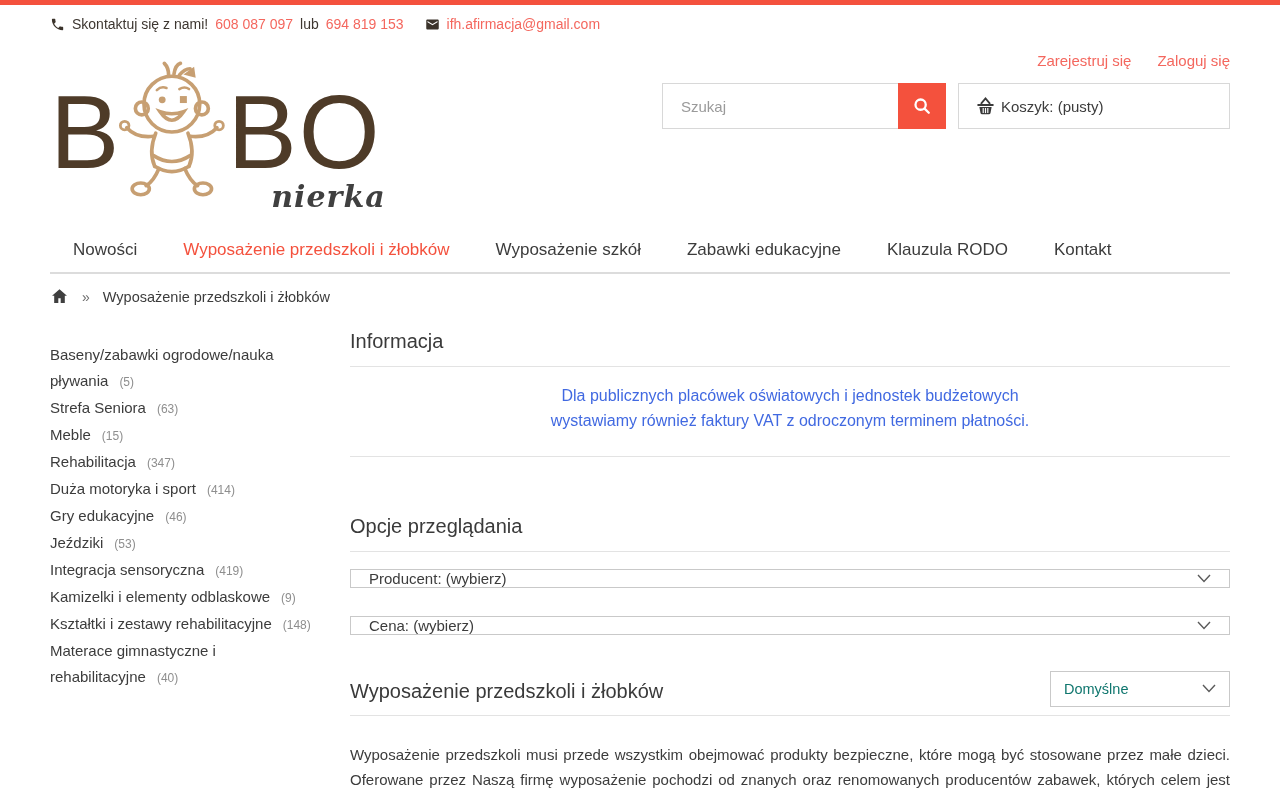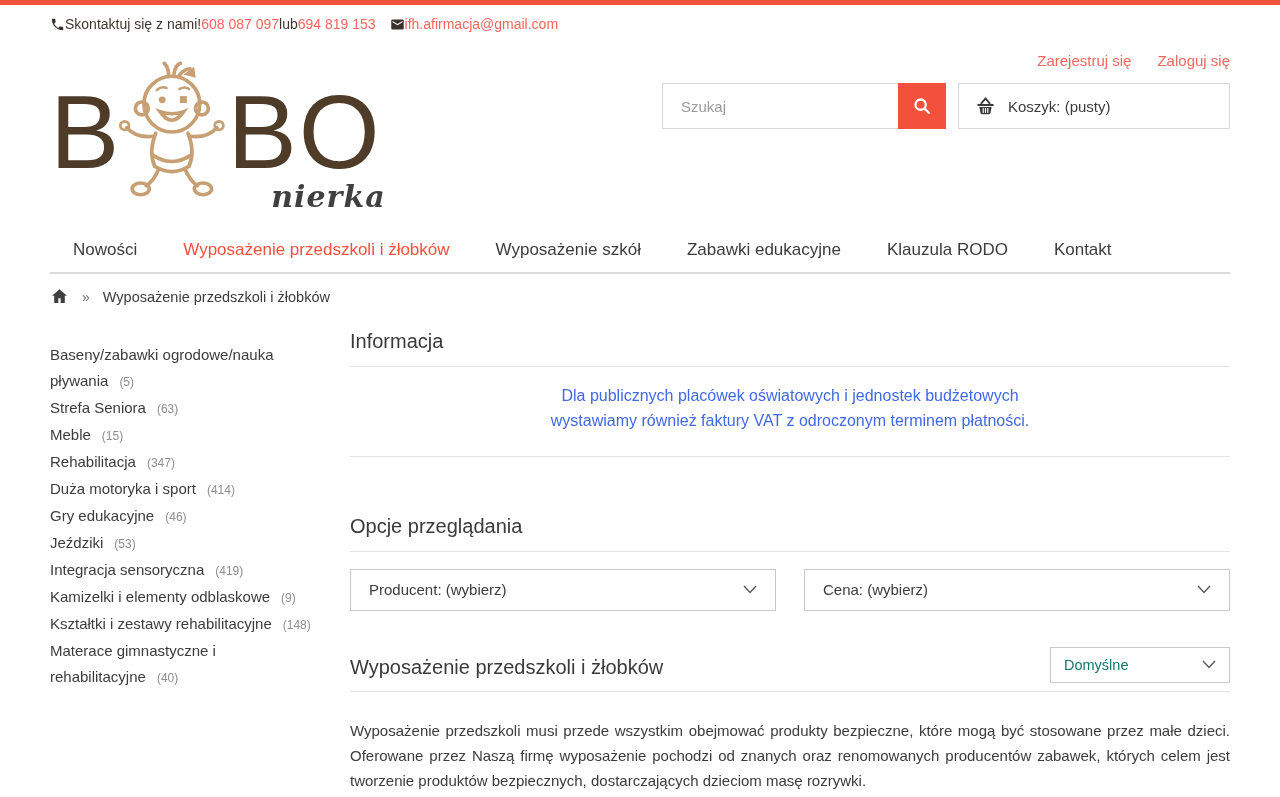--- a/index.html
+++ b/index.html
@@ -10,21 +10,21 @@
     color: #3c3a37;
     -webkit-font-smoothing: antialiased;
   }
   .container { width: 1180px; margin: 0 auto; }
 
   
   .top-strip { height: 5px; background: #f4513d; }
 
   
   .topbar { padding: 11px 0 6px; }
-  .topbar .container { display: flex; align-items: center; font-size: 14px; color: #3d3630; }
+  .topbar .container { display: flex; align-items: center; gap: 7px; font-size: 14px; color: #3d3630; }
   .topbar a { text-decoration: none; }
   .red-link { color: #f4675e; cursor: pointer; }
   .topbar .icon { display: inline-flex; width: 15px; height: 15px; }
   .topbar .gap-left { margin-left: 14px; }
 
   
   .header { margin-top: 6px; }
   .header .container { display: flex; justify-content: space-between; align-items: flex-start; }
 
   .logo { display: flex; align-items: center; margin-top: 12px; color: #4e3b28; cursor: pointer; }
@@ -39,21 +39,21 @@
 
   .header-right { width: 568px; display: flex; flex-direction: column; align-items: flex-end; padding-top: 8px; }
   .account-links { display: flex; gap: 26px; font-size: 15px; margin-bottom: 14px; }
   .header-widgets { display: flex; gap: 12px; width: 100%; }
 
   .search-box { display: flex; width: 284px; height: 46px; border: 1px solid #d8d8d8; background: #fff; }
   .search-input { flex: 1; min-width: 0; border: none; outline: none; padding: 0 18px; font-size: 15px; color: #3c3c3c; font-family: inherit; }
   .search-input::placeholder { color: #9a9a9a; }
   .search-btn { width: 48px; height: 46px; margin: -1px -1px -1px 0; border: none; background: #f4513d; cursor: pointer; display: flex; align-items: center; justify-content: center; }
 
-  .cart-box { flex: 1; height: 46px; border: 1px solid #d8d8d8; background: #fff; display: flex; align-items: center; gap: 11px; padding: 0 15px; font-size: 15px; color: #3c3c3c; cursor: pointer; }
+  .cart-box { flex: 1; height: 46px; border: 1px solid #d8d8d8; background: #fff; display: flex; align-items: center; gap: 4px; padding: 0 15px; font-size: 15px; color: #3c3c3c; cursor: pointer; }
 
   
   .nav { margin-top: 24px; }
   .nav .container { border-bottom: 2px solid #dcdcdc; }
   .nav ul { list-style: none; display: flex; }
   .nav li { padding: 8px 23px 12px; font-size: 17px; color: #3c3c3c; cursor: pointer; white-space: nowrap; }
   .nav li.active { color: #f4513d; }
 
   
   .breadcrumb { padding: 13px 0 8px; }
@@ -73,21 +73,21 @@
   .menu-list { list-style: none; margin-top: 12px; }
   .menu-list li { font-size: 15px; line-height: 26px; color: #3c3c3c; cursor: pointer; }
   .menu-list .count { font-size: 12px; color: #8e8e8e; margin-left: 11px; }
 
   
   .info-text { text-align: center; color: #4169e1; font-size: 16px; line-height: 1.55; padding: 17px 0 22px; border-bottom: 1px solid #e3e3e3; }
   .info-text span { display: block; }
 
   
   .filters { margin-top: 58px; }
-  .filters-row { display: flex; gap: 28px; margin-top: 17px; }
+  .filters-row { display: flex; gap: 28px; margin-top: 17px; flex-direction: column; }
   .filter-select { flex: 1; height: 42px; border: 1px solid #c9c9c9; background: #fff; display: flex; align-items: center; justify-content: space-between; padding: 0 18px; font-size: 15px; color: #3c3c3c; cursor: pointer; }
   .chev { display: inline-flex; width: 14px; height: 9px; }
 
   
   .listing { margin-top: 36px; }
   .listing-header { display: flex; justify-content: space-between; align-items: flex-end; border-bottom: 1px solid #e3e3e3; padding-bottom: 6px; }
   .listing-header h2 { font-size: 20px; font-weight: 400; color: #3a3a3a; padding-bottom: 6px; }
   .sort-select { width: 180px; height: 36px; border: 1px solid #c9c9c9; background: #fff; display: flex; align-items: center; justify-content: space-between; padding: 0 13px; font-size: 14.5px; color: #0f766e; cursor: pointer; margin-bottom: 2px; }
 
   .listing-desc { margin-top: 26px; text-align: justify; font-size: 15px; line-height: 1.68; color: #3c3c3c; }

